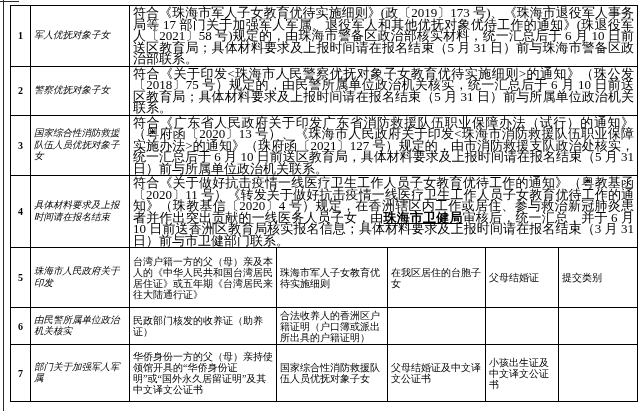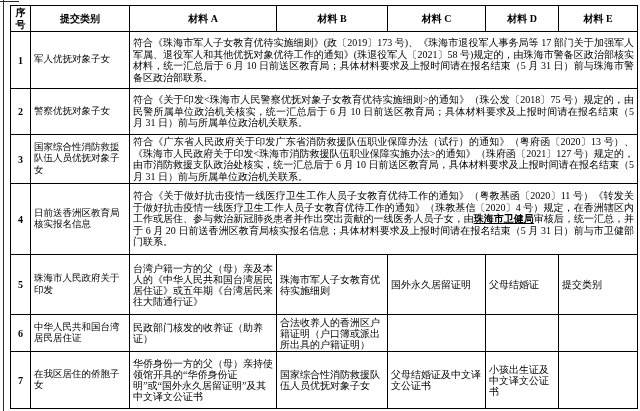--- a/index.html
+++ b/index.html
@@ -43,28 +43,29 @@
     font-size:10px;
     font-weight:bold;
     text-align:center;
     padding:0;
   }
   td.cat{
     font-size:9.5px;
     line-height:11.5px;
     text-align:left;
     padding:1px 2px;
+    font-style:italic;
   }
   td.mat{
     font-size:10px;
     line-height:11px;
     text-align:left;
   }
   td.merged{
-    font-size:10px;
+    font-size:13px;
     line-height:11.5px;
     text-align:justify;
     text-justify:inter-character;
   }
   .hl{
     font-weight:bold;
     text-decoration:underline;
     margin-top:43px;
   }
   tr.r-hdr{height:23px;}
@@ -86,29 +87,20 @@
   <colgroup>
     <col style="width:20px">
     <col style="width:99px">
     <col style="width:147px">
     <col style="width:111px">
     <col style="width:98px">
     <col style="width:73px">
     <col style="width:79px">
   </colgroup>
   <tbody>
-      <tr class="r-hdr">
-    <th class="hdr">序号</th>
-    <th class="hdr">提交类别</th>
-    <th class="hdr">材料 A</th>
-    <th class="hdr">材料 B</th>
-    <th class="hdr">材料 C</th>
-    <th class="hdr">材料 D</th>
-    <th class="hdr">材料 E</th>
-  </tr>
 
   <tr class="r-1">
     <td class="no">1</td>
     <td class="cat">军人优抚对象子女</td>
     <td class="merged" colspan="5">符合《珠海市军人子女教育优待实施细则》(政〔2019〕173 号)、《珠海市退役军人事务局等 17 部门关于加强军人军属、退役军人和其他优抚对象优待工作的通知》(珠退役军人〔2021〕58 号)规定的，由珠海市警备区政治部核实材料，统一汇总后于 6 月 10 日前送区教育局；具体材料要求及上报时间请在报名结束（5 月 31 日）前与珠海市警备区政治部联系。</td>
   </tr>
 
   <tr class="r-2">
     <td class="no">2</td>
     <td class="cat">警察优抚对象子女</td>
@@ -116,47 +108,47 @@
   </tr>
 
   <tr class="r-3">
     <td class="no">3</td>
     <td class="cat">国家综合性消防救援队伍人员优抚对象子女</td>
     <td class="merged" colspan="5">符合《广东省人民政府关于印发广东省消防救援队伍职业保障办法（试行）的通知》（粤府函〔2020〕13 号）、《珠海市人民政府关于印发&lt;珠海市消防救援队伍职业保障实施办法&gt;的通知》（珠府函〔2021〕127 号）规定的，由市消防救援支队政治处核实，统一汇总后于 6 月 10 日前送区教育局，具体材料要求及上报时间请在报名结束（5 月 31 日）前与所属单位政治机关联系。</td>
   </tr>
 
   <tr class="r-4">
     <td class="no">4</td>
-    <td class="cat">日前送香洲区教育局核实报名信息</td>
-    <td class="merged" colspan="5"><span>符合《关于做好抗击疫情一线医疗卫生工作人员子女教育优待工作的通知》（粤教基函〔2020〕11 号）《转发关于做好抗击疫情一线医疗卫生工作人员子女教育优待工作的通知》（珠教基信〔2020〕4 号）规定，在香洲辖区内工作或居住、参与救治新冠肺炎患者并作出突出贡献的一线医务人员子女，由</span><span class="hl">珠海市卫健局</span><span>审核后，统一汇总，并于 6 月 20 日前送香洲区教育局核实报名信息；具体材料要求及上报时间请在报名结束（5 月 31 日）前与市卫健部门联系。</span></td>
+    <td class="cat">具体材料要求及上报时间请在报名结束</td>
+    <td class="merged" colspan="5"><span>符合《关于做好抗击疫情一线医疗卫生工作人员子女教育优待工作的通知》（粤教基函〔2020〕11 号）《转发关于做好抗击疫情一线医疗卫生工作人员子女教育优待工作的通知》（珠教基信〔2020〕4 号）规定，在香洲辖区内工作或居住、参与救治新冠肺炎患者并作出突出贡献的一线医务人员子女，由</span><span class="hl">珠海市卫健局</span><span>审核后，统一汇总，并于 6 月 10 日前送香洲区教育局核实报名信息；具体材料要求及上报时间请在报名结束（3 月 31 日）前与市卫健部门联系。</span></td>
   </tr>
 
   <tr class="r-5">
     <td class="no">5</td>
     <td class="cat">珠海市人民政府关于印发</td>
     <td class="mat">台湾户籍一方的父（母）亲及本人的《中华人民共和国台湾居民居住证》或五年期《台湾居民来往大陆通行证》</td>
     <td class="mat">珠海市军人子女教育优待实施细则</td>
-    <td class="mat">国外永久居留证明</td>
+    <td class="mat">在我区居住的台胞子女</td>
     <td class="mat">父母结婚证</td>
     <td class="mat">提交类别</td>
   </tr>
 
   <tr class="r-6">
     <td class="no">6</td>
-    <td class="cat">中华人民共和国台湾居民居住证</td>
+    <td class="cat">由民警所属单位政治机关核实</td>
     <td class="mat">民政部门核发的收养证（助养证）</td>
     <td class="mat">合法收养人的香洲区户籍证明（户口簿或派出所出具的户籍证明）</td>
     <td class="mat"></td>
     <td class="mat"></td>
     <td class="mat"></td>
   </tr>
 
   <tr class="r-7">
     <td class="no">7</td>
-    <td class="cat">在我区居住的侨胞子女</td>
+    <td class="cat">部门关于加强军人军属</td>
     <td class="mat">华侨身份一方的父（母）亲持使领馆开具的“华侨身份证明”或“国外永久居留证明”及其中文译文公证书</td>
     <td class="mat">国家综合性消防救援队伍人员优抚对象子女</td>
     <td class="mat">父母结婚证及中文译文公证书</td>
     <td class="mat">小孩出生证及中文译文公证书</td>
     <td class="mat"></td>
   </tr>
 </tbody>
   </table>
 
 </body></html>

